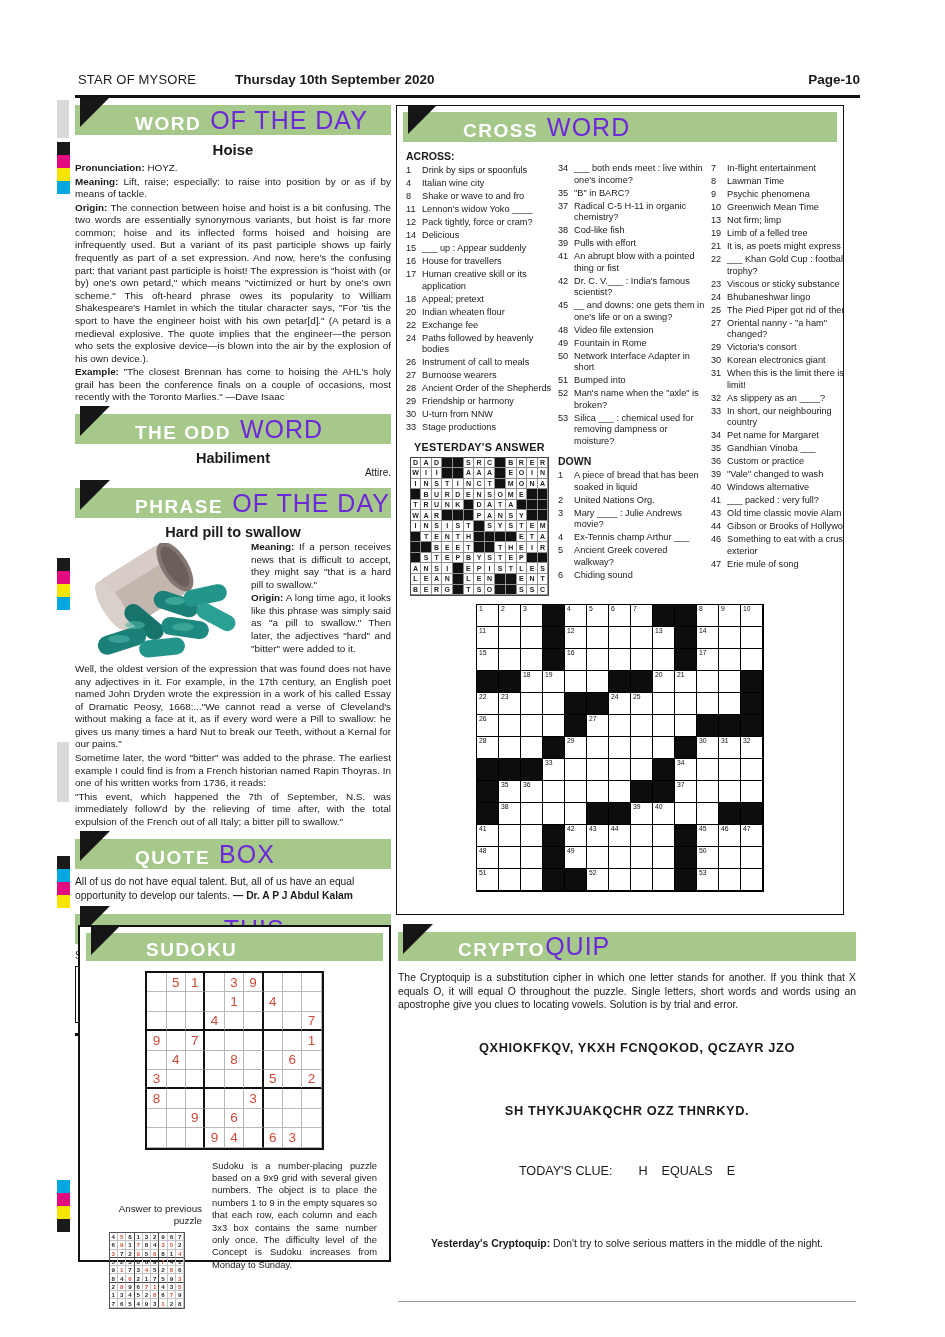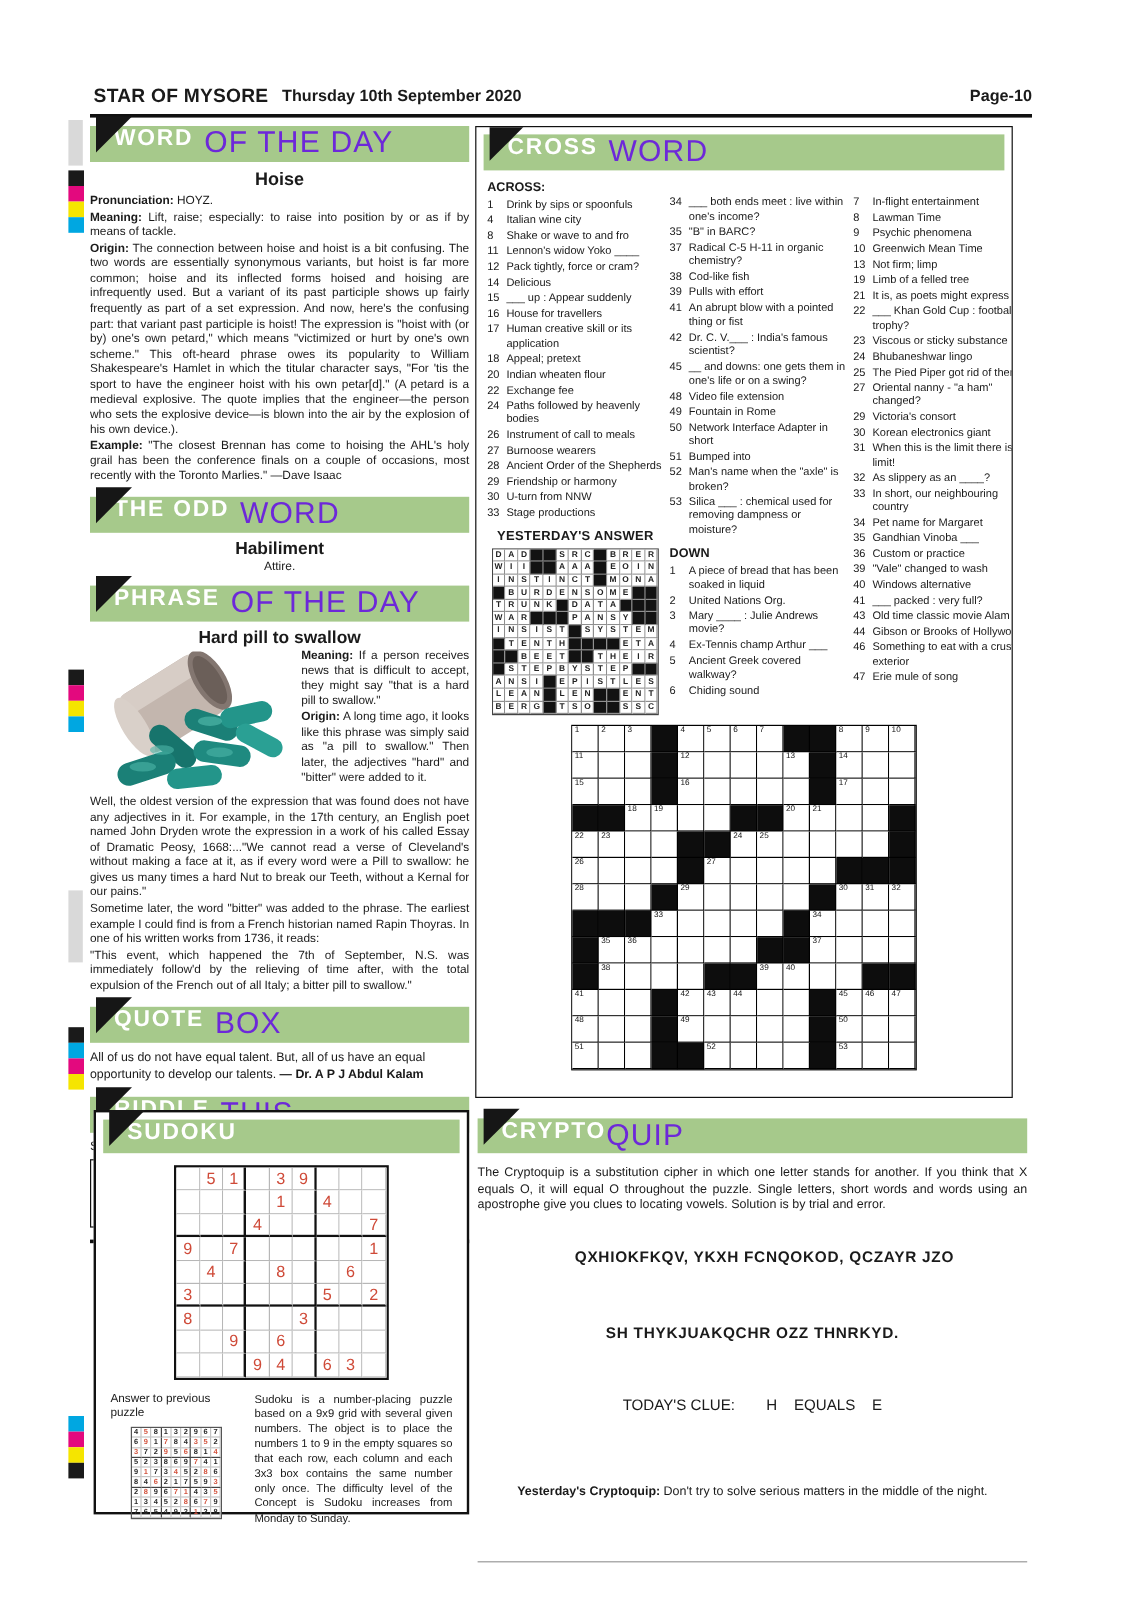--- a/index.html
+++ b/index.html
@@ -1,37 +1,37 @@
 <!DOCTYPE html>
 <html><head>
 <meta charset="utf-8">
 <style>
   html,body{margin:0;padding:0;background:#e8e8e8;}
   .page{position:relative;width:945px;height:1337px;background:#ffffff;
         font-family:"Liberation Sans",sans-serif;color:#1a1a1a;overflow:hidden;}
   
   .hdr{position:absolute;left:75px;top:72px;width:785px;height:22px;}
-  .hdr .paper{position:absolute;left:3px;top:0;font-weight:bold;font-size:16px;letter-spacing:.2px;}
+  .hdr .paper{position:absolute;left:3px;top:0;font-weight:normal;font-size:13px;letter-spacing:.2px;}
   .hdr .date{position:absolute;left:160px;top:0;font-weight:bold;font-size:13.5px;}
   .hdr .pageno{position:absolute;right:0;top:0;font-weight:bold;font-size:13.5px;}
   .hdr-rule{position:absolute;left:75px;top:95px;width:785px;height:3px;background:#111;}
   
-  .bar{position:relative;background:#a6c98b;height:30px;display:flex;align-items:flex-start;
-       padding-left:20px;margin:10px 0 6px 0;}
+  .bar{position:relative;background:#a6c98b;height:30px;display:flex;align-items:flex-end;
+       padding-left:60px;margin:10px 0 6px 0;}
   .bar .fold{position:absolute;left:5px;top:-8px;width:0;height:0;
              border-top:30px solid #161616;border-right:30px solid transparent;}
   .bar .b1{font-weight:bold;color:#fff;font-size:19px;letter-spacing:1.5px;}
   .bar .b2{color:#6d28d9;font-size:25px;font-weight:normal;margin-left:9px;letter-spacing:1px;}
   
   .leftcol{position:absolute;left:75px;top:100px;width:316px;}
   .wotd-word{text-align:center;font-weight:bold;font-size:15px;margin:4px 0 4px;}
   .body-p{font-size:9.9px;line-height:1.27;text-align:justify;margin:0 0 1px 0;}
   .lbl{font-weight:bold;}
   .center-word{text-align:center;font-weight:bold;font-size:14.5px;margin:2px 0 1px;}
-  .center-sub{text-align:center;font-size:10px;margin:0 0 4px;}
+  .center-sub{text-align:right;font-size:10px;margin:0 0 4px;}
   .phrase-top{overflow:hidden;}
   .pills{float:left;width:168px;height:118px;margin:2px 8px 2px 0;}
   .quote-p{font-size:10.3px;line-height:1.45;margin:2px 0 0;}
   .riddle-row{display:flex;justify-content:space-between;align-items:flex-end;margin-top:2px;}
   .rebus-box{border:1.6px solid #111;width:58px;padding:5px 8px 8px;text-align:center;}
   .rebus-box .r1{font-weight:bold;font-size:10.5px;letter-spacing:.5px;}
   .rebus-box .r2{font-weight:bold;font-size:10.5px;letter-spacing:.5px;border-bottom:2px solid #111;padding-bottom:1px;}
   .rebus-box .r3{height:8px;border-bottom:1.4px solid #111;width:70%;margin:6px auto 0;}
   .flip{transform:rotate(180deg);font-style:italic;font-weight:bold;font-size:10px;margin-right:14px;}
   .left-rule{border-top:3px solid #111;margin-top:10px;}
@@ -65,21 +65,21 @@
           border:2px solid #111;box-sizing:border-box;background:#fff;}
   .sudoku .bar{margin:6px 6px 2px 6px;height:28px;}
   .sud-grid{display:grid;grid-template-columns:repeat(9,19.4px);grid-auto-rows:19.4px;
             width:max-content;margin:10px auto 10px;border:2px solid #111;}
   .sud-grid .cell{border-right:1px solid #b7b7b7;border-bottom:1px solid #b7b7b7;
                   display:flex;align-items:center;justify-content:center;
                   font-size:13.5px;color:#cf4a38;background:#fff;}
   .sud-grid .br3{border-right:2px solid #111;}
   .sud-grid .bb3{border-bottom:2px solid #111;}
   .sud-bottom{display:flex;gap:10px;padding:0 12px;align-items:flex-start;}
-  .sud-ans-wrap{width:110px;flex:none;text-align:left;}
+  .sud-ans-wrap{width:110px;flex:none;text-align:right;margin-top:43px;}
   .sud-ans-label{font-size:9.8px;line-height:1.25;}
   .mini-grid{display:grid;grid-template-columns:repeat(9,8.3px);grid-auto-rows:8.3px;
              width:max-content;margin:5px auto 0;border:1px solid #555;}
   .mini-grid .cell{border-right:1px solid #c4c4c4;border-bottom:1px solid #c4c4c4;
                    display:flex;align-items:center;justify-content:center;
                    font-size:6.2px;font-weight:bold;color:#2b2b2b;}
   .mini-grid .br3{border-right:1px solid #444;}
   .mini-grid .bb3{border-bottom:1px solid #444;}
   .mini-grid .red{color:#d4543f;}
   .sud-desc{flex:1;font-size:9.4px;line-height:1.32;text-align:justify;}

